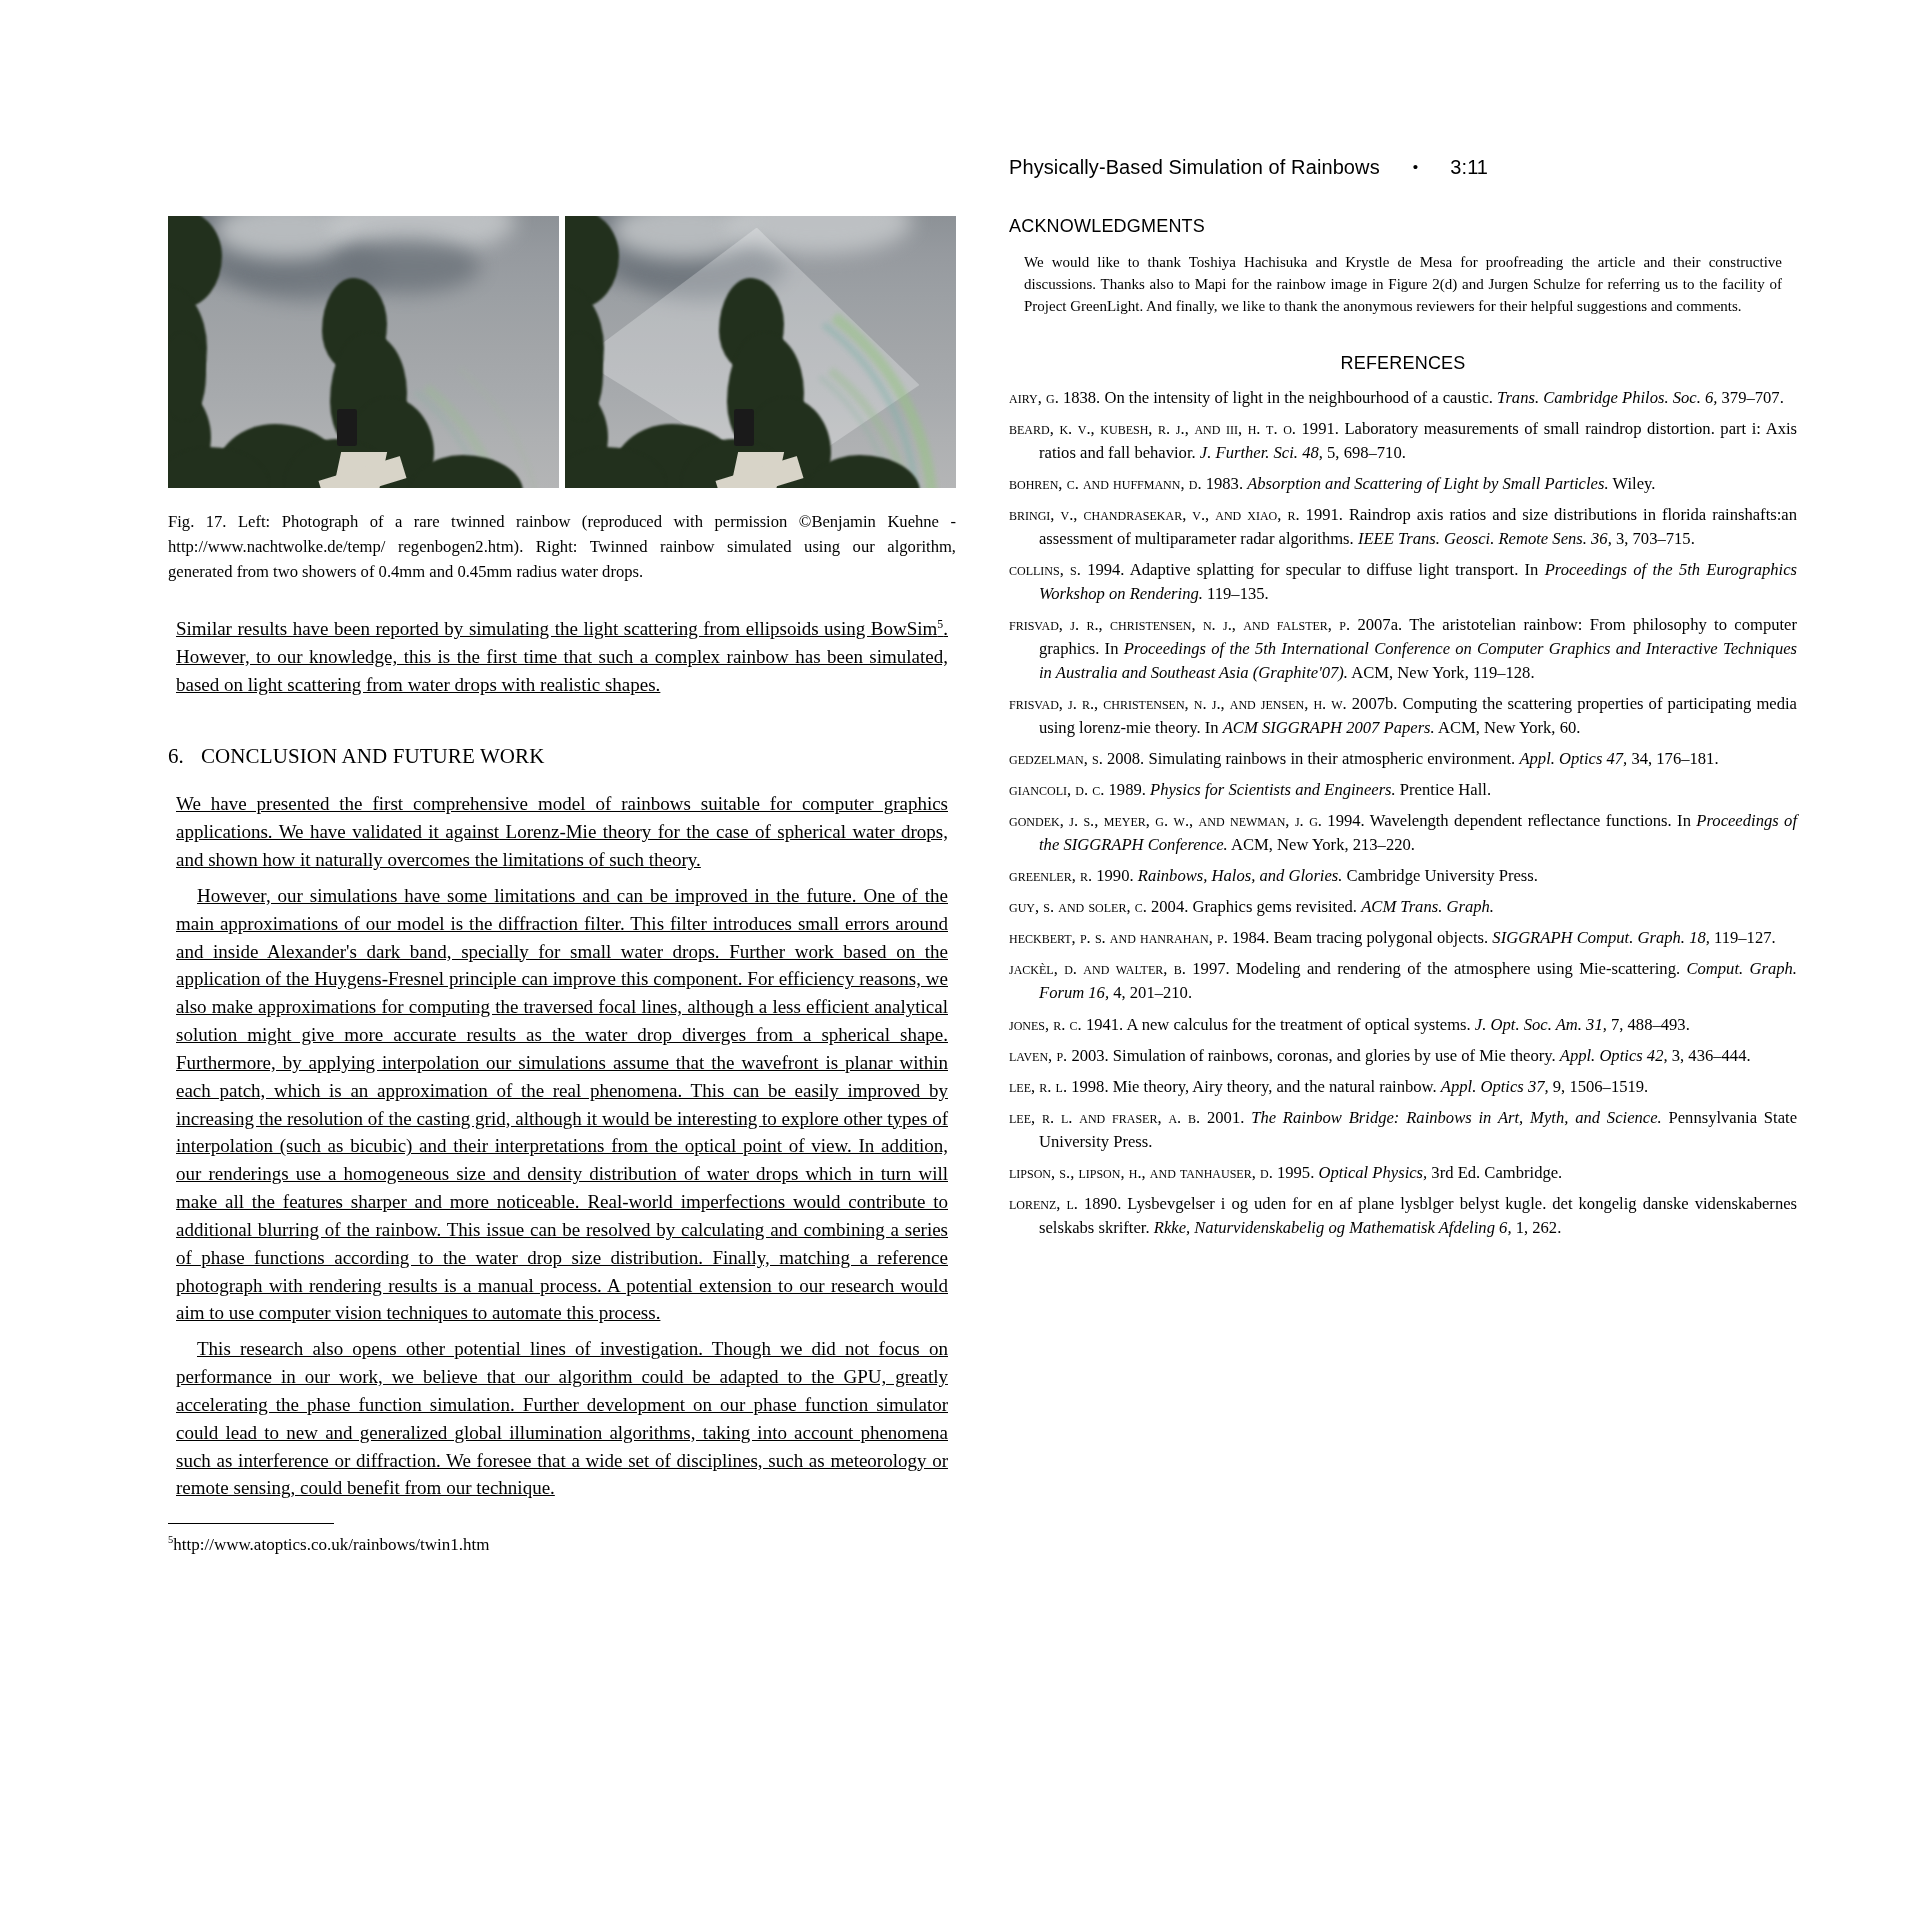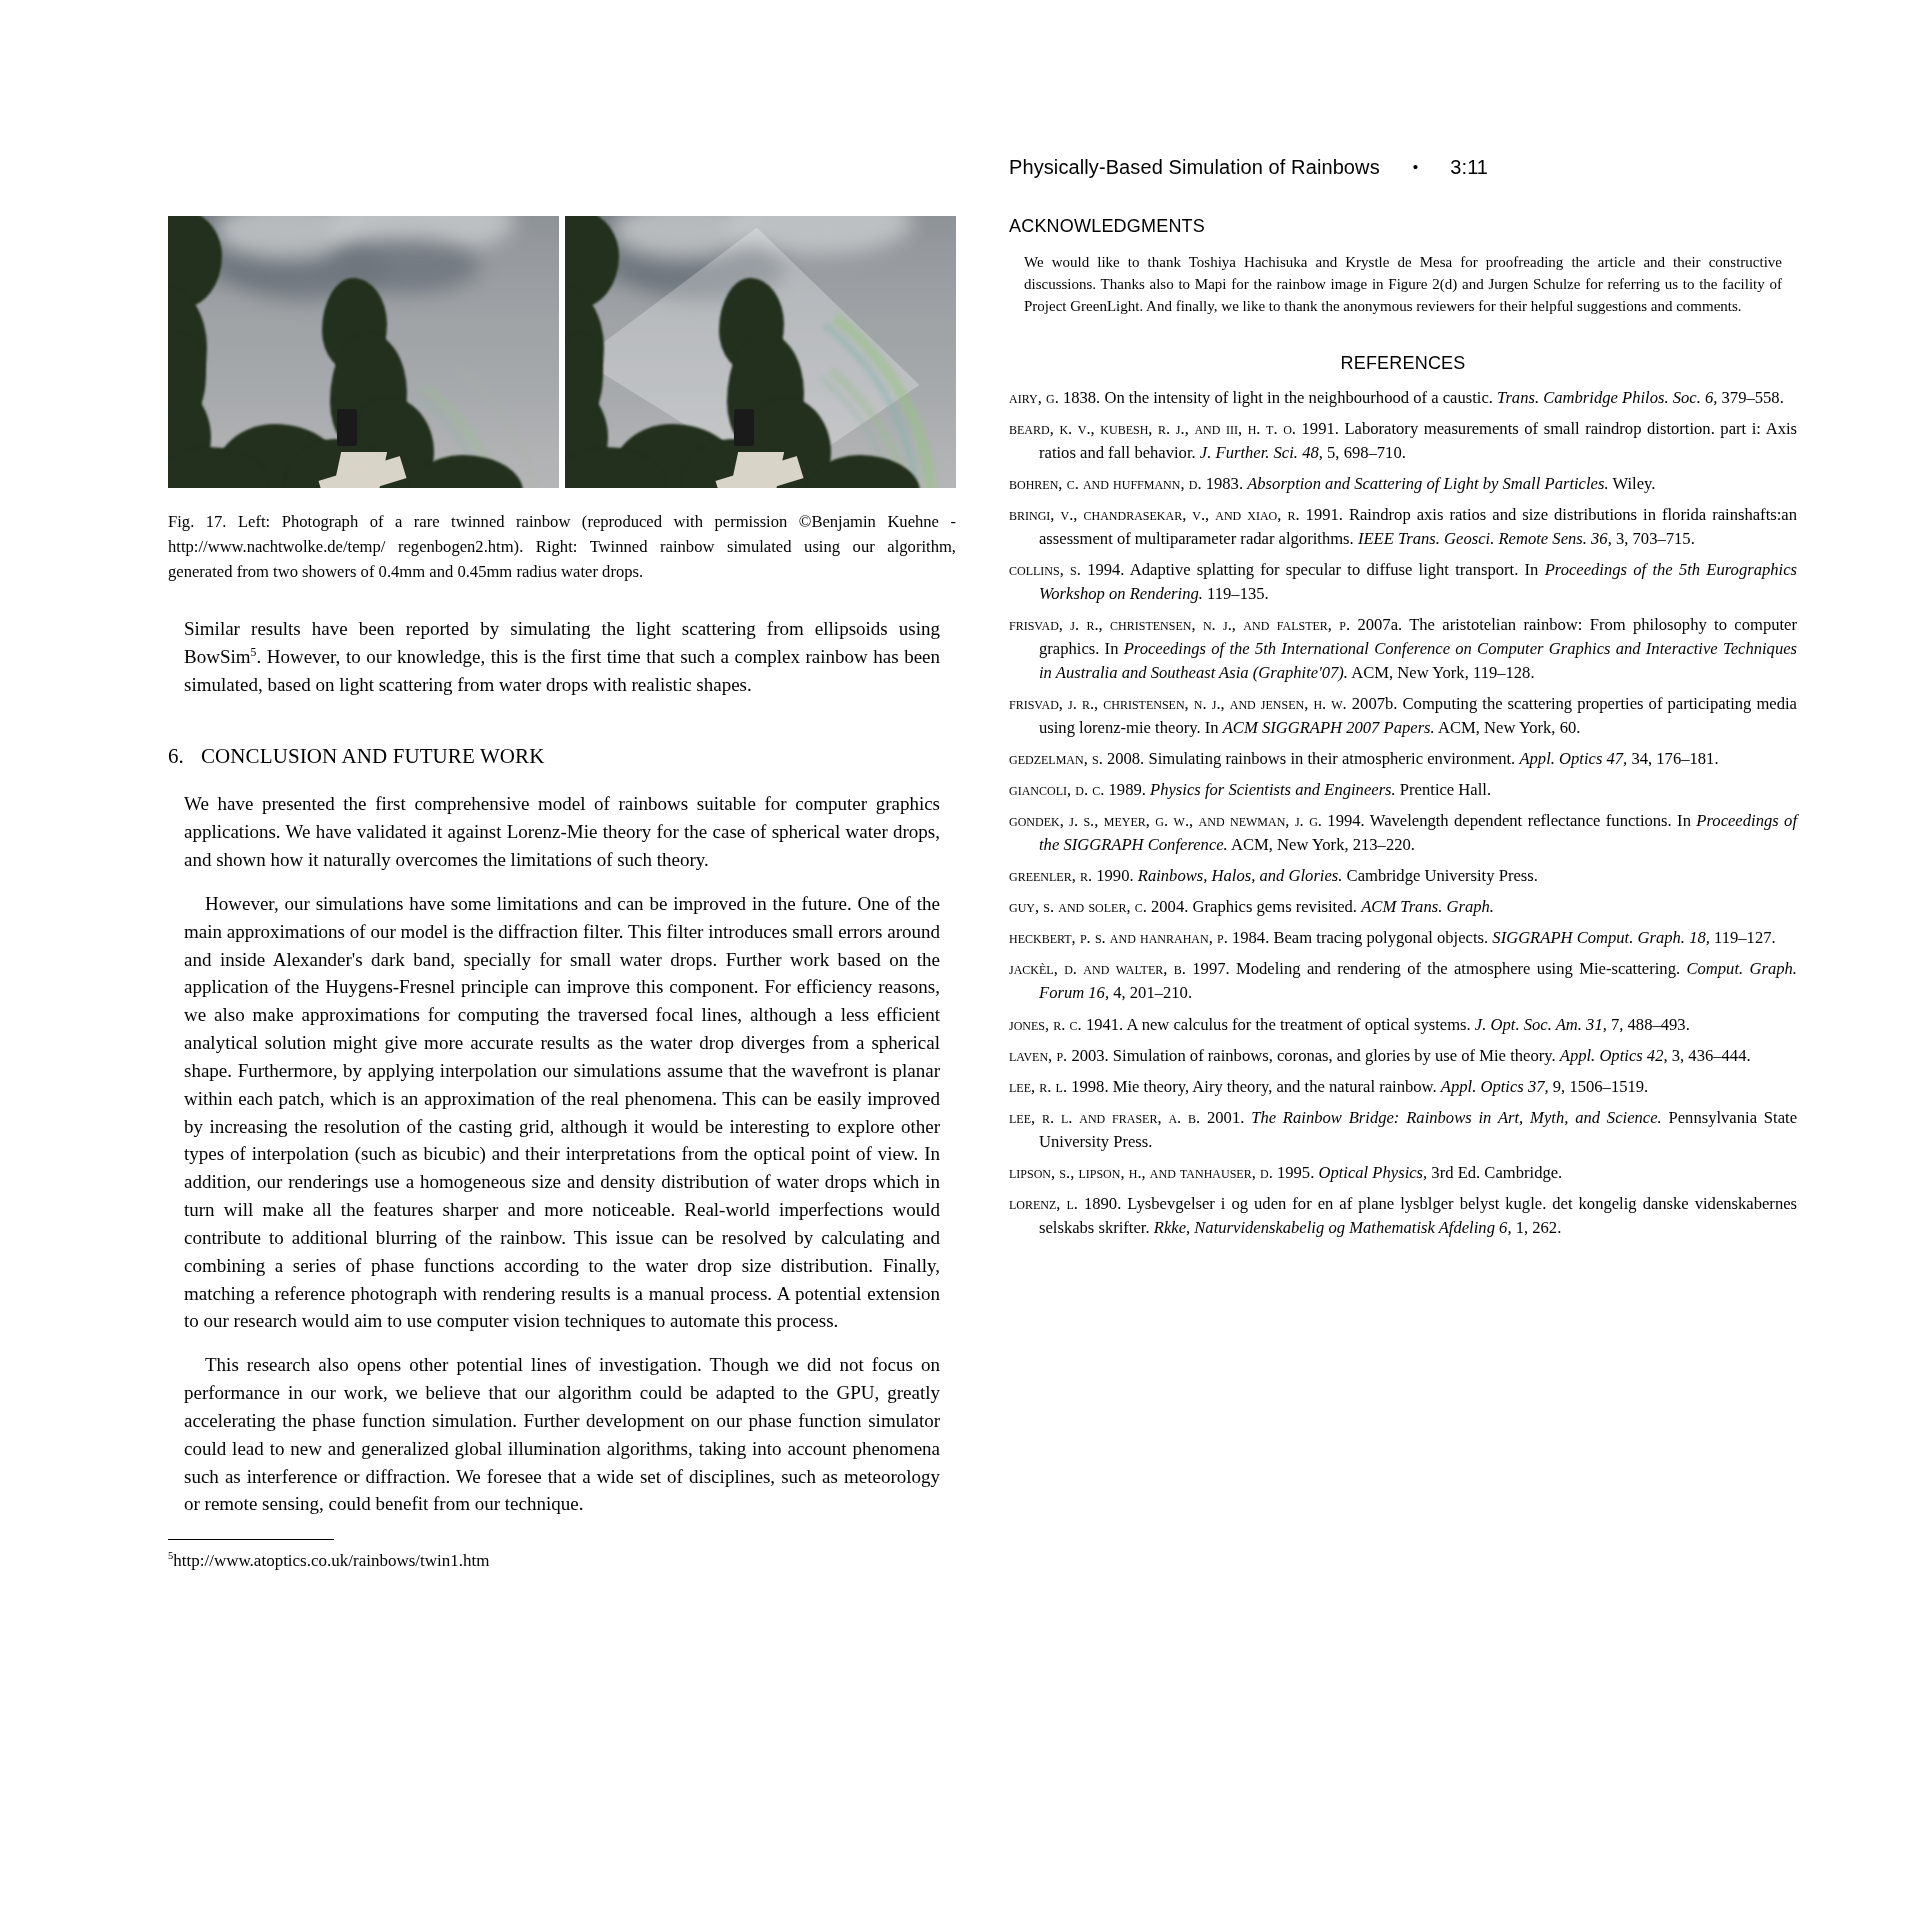--- a/index.html
+++ b/index.html
@@ -139,21 +139,22 @@
     hyphens: auto;
   }
 
   
   .body-para {
     font-size: 19px;
     line-height: 1.465;
     text-align: justify;
     text-justify: inter-word;
     hyphens: auto;
-    margin: 16px;
+    margin: 8px;
+    text-decoration: underline;
   }
   .body-para.first { margin-top: 30px; }
   .body-para.indent { text-indent: 21px; }
 
   .section-head {
     font-family: Liberation Serif, serif;
     font-size: 21px;
     margin-top: 46px;
     margin-bottom: 21px;
     letter-spacing: 0.1px;
@@ -340,21 +341,21 @@
   </div>
 
   <div class="col col-right">
 
     <div class="ack-head">ACKNOWLEDGMENTS</div>
     <p class="ack-para">We would like to thank Toshiya Hachisuka and Krystle de Mesa for proofreading the article and their constructive discussions. Thanks also to Mapi for the rainbow image in Figure 2(d) and Jurgen Schulze for referring us to the facility of Project GreenLight. And finally, we like to thank the anonymous reviewers for their helpful suggestions and comments.</p>
 
     <div class="ref-head">REFERENCES</div>
 
     <div class="ref-list">
-        <p class="ref"><span class="sc">Airy, G.</span><span> 1838. On the intensity of light in the neighbourhood of a caustic. </span><span class="it">Trans. Cambridge Philos. Soc. 6,</span><span> 379–558.</span></p>
+        <p class="ref"><span class="sc">Airy, G.</span><span> 1838. On the intensity of light in the neighbourhood of a caustic. </span><span class="it">Trans. Cambridge Philos. Soc. 6,</span><span> 379–707.</span></p>
         <p class="ref"><span class="sc">Beard, K. V., Kubesh, R. J., and III, H. T. O.</span><span> 1991. Laboratory measurements of small raindrop distortion. part i: Axis ratios and fall behavior. </span><span class="it">J. Further. Sci. 48,</span><span> 5, 698–710.</span></p>
         <p class="ref"><span class="sc">Bohren, C. and Huffmann, D.</span><span> 1983. </span><span class="it">Absorption and Scattering of Light by Small Particles.</span><span> Wiley.</span></p>
         <p class="ref"><span class="sc">Bringi, V., Chandrasekar, V., and Xiao, R.</span><span> 1991. Raindrop axis ratios and size distributions in florida rainshafts:an assessment of multiparameter radar algorithms. </span><span class="it">IEEE Trans. Geosci. Remote Sens. 36,</span><span> 3, 703–715.</span></p>
         <p class="ref"><span class="sc">Collins, S.</span><span> 1994. Adaptive splatting for specular to diffuse light transport. In </span><span class="it">Proceedings of the 5th Eurographics Workshop on Rendering.</span><span> 119–135.</span></p>
         <p class="ref"><span class="sc">Frisvad, J. R., Christensen, N. J., and Falster, P.</span><span> 2007a. The aristotelian rainbow: From philosophy to computer graphics. In </span><span class="it">Proceedings of the 5th International Conference on Computer Graphics and Interactive Techniques in Australia and Southeast Asia (Graphite'07).</span><span> ACM, New York, 119–128.</span></p>
         <p class="ref"><span class="sc">Frisvad, J. R., Christensen, N. J., and Jensen, H. W.</span><span> 2007b. Computing the scattering properties of participating media using lorenz-mie theory. In </span><span class="it">ACM SIGGRAPH 2007 Papers.</span><span> ACM, New York, 60.</span></p>
         <p class="ref"><span class="sc">Gedzelman, S.</span><span> 2008. Simulating rainbows in their atmospheric environment. </span><span class="it">Appl. Optics 47,</span><span> 34, 176–181.</span></p>
         <p class="ref"><span class="sc">Giancoli, D. C.</span><span> 1989. </span><span class="it">Physics for Scientists and Engineers.</span><span> Prentice Hall.</span></p>
         <p class="ref"><span class="sc">Gondek, J. S., Meyer, G. W., and Newman, J. G.</span><span> 1994. Wavelength dependent reflectance functions. In </span><span class="it">Proceedings of the SIGGRAPH Conference.</span><span> ACM, New York, 213–220.</span></p>
         <p class="ref"><span class="sc">Greenler, R.</span><span> 1990. </span><span class="it">Rainbows, Halos, and Glories.</span><span> Cambridge University Press.</span></p>

